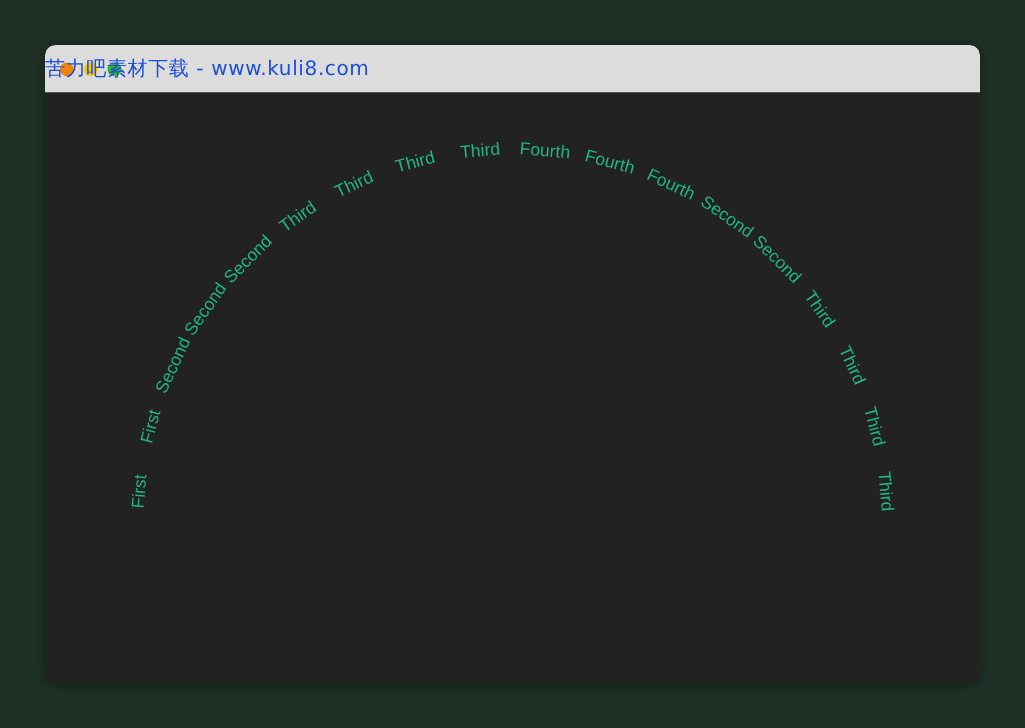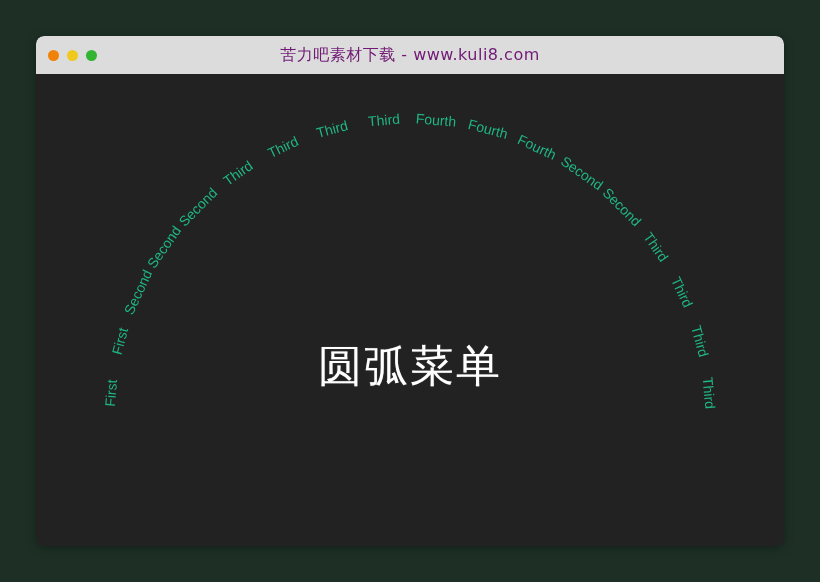--- a/index.html
+++ b/index.html
@@ -54,23 +54,23 @@
   .light.min    { background: #f0c81e; }
   .light.max    { background: #32b432; }
 
   #window-title {
     position: absolute;
     left: 0;
     top: 0;
     width: 100%;
     height: 52px;
     line-height: 38px;
-    text-align: center;
+    text-align: left;
     font-size: 16px;
-    color: #701a75;
+    color: #1d4ed8;
     letter-spacing: 0.5px;
     white-space: nowrap;
     font-family: "DejaVu Sans", "Liberation Sans", sans-serif;
   }
 
   
   #stage {
     position: relative;
     height: 472px;
     background: #222222;
@@ -140,16 +140,15 @@
         <div class="arc-label" style="color: rgb(31, 181, 132); left: 400.147px; top: 46.1416px; transform: translate(-50%, -50%) rotate(5deg);">Fourth</div>
         <div class="arc-label" style="color: rgb(31, 181, 132); left: 451.646px; top: 55.2223px; transform: translate(-50%, -50%) rotate(15deg);">Fourth</div>
         <div class="arc-label" style="color: rgb(31, 181, 132); left: 500.785px; top: 73.1077px; transform: translate(-50%, -50%) rotate(25deg);">Fourth</div>
         <div class="arc-label" style="color: rgb(31, 181, 132); left: 546.073px; top: 99.2544px; transform: translate(-50%, -50%) rotate(35deg);">Second</div>
         <div class="arc-label" style="color: rgb(31, 181, 132); left: 586.132px; top: 132.868px; transform: translate(-50%, -50%) rotate(45deg);">Second</div>
         <div class="arc-label" style="color: rgb(31, 181, 132); left: 619.746px; top: 172.927px; transform: translate(-50%, -50%) rotate(55deg);">Third</div>
         <div class="arc-label" style="color: rgb(31, 181, 132); left: 645.892px; top: 218.215px; transform: translate(-50%, -50%) rotate(65deg);">Third</div>
         <div class="arc-label" style="color: rgb(31, 181, 132); left: 663.778px; top: 267.354px; transform: translate(-50%, -50%) rotate(75deg);">Third</div>
         <div class="arc-label" style="color: rgb(31, 181, 132); left: 672.858px; top: 318.853px; transform: translate(-50%, -50%) rotate(85deg);">Third</div>
       </div>
-    <div id="center-title">圆弧菜单</div>
   </div>
 
 </div>
 
 </body></html>

